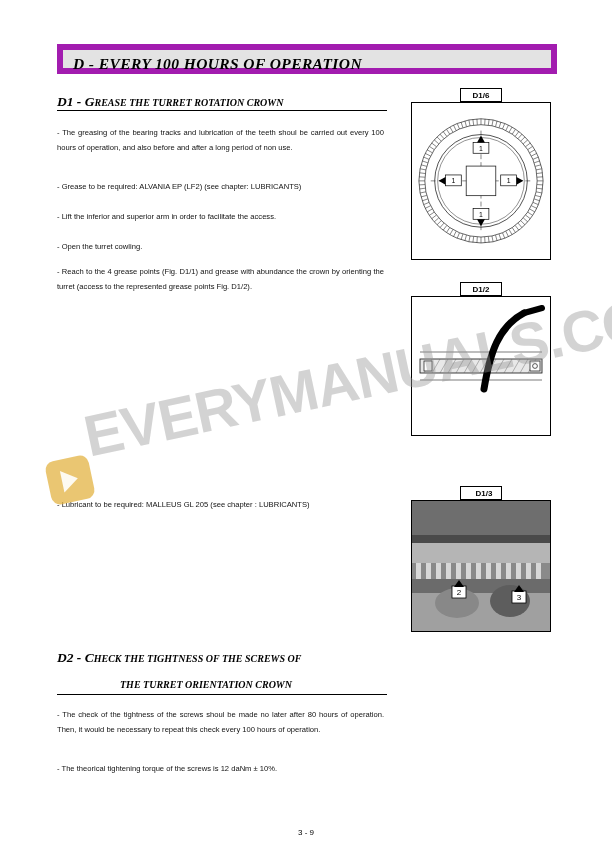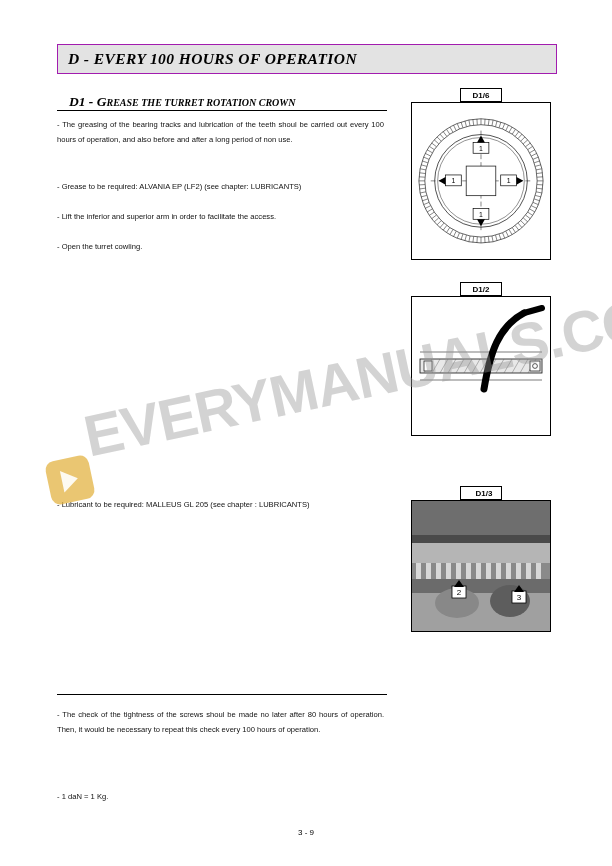--- a/index.html
+++ b/index.html
@@ -19,21 +19,21 @@
   }
 
   
   .chapter-band {
     position: absolute;
     left: 57px;
     top: 44px;
     width: 500px;
     height: 30px;
     background: #e3e3e3;
-    border: 1px solid #a21caf;
+    border: 6px solid #a21caf;
     box-sizing: border-box;
   }
   .chapter-band .title {
     position: absolute;
     left: 10px;
     top: 5px;
     font-family: "Liberation Serif", serif;
     font-style: italic;
     font-weight: bold;
     font-size: 15.5px;
@@ -43,21 +43,21 @@
 
   
   .sec-head {
     position: absolute;
     font-family: "Liberation Serif", serif;
     font-style: italic;
     font-weight: bold;
     color: #000;
     white-space: nowrap;
   }
-  .sec-head .big { font-size: 13.5px; margin-left: 12px; }
+  .sec-head .big { font-size: 13.5px; }
   .sec-head .small { font-size: 10px; }
 
   .sec-rule {
     position: absolute;
     height: 0;
     border-bottom: 1.5px solid #000;
   }
 
   
   .para {
@@ -159,24 +159,25 @@
 
   <div class="chapter-band">
     <div class="title">D - EVERY 100 HOURS OF OPERATION</div>
   </div>
 
   <div class="sec-head" style="left:57px; top:92px;">
     <span class="big">D1 - G</span><span class="small">REASE THE TURRET ROTATION CROWN</span>
   </div>
   <div class="sec-rule" style="left:57px; top:110px; width:330px;"></div>
 
-  <div class="para" style="left:57px; top:118px; width:327px;">- The greasing of the bearing tracks and lubrication of the teeth shoul be carried out every 100 hours of operation, and also before and after a long period of non use.</div>
+  <div class="para" style="left:57px; top:126px; width:327px;">- The greasing of the bearing tracks and lubrication of the teeth shoul be carried out every 100 hours of operation, and also before and after a long period of non use.</div>
   <div class="para" style="left:57px; top:180px; width:327px;">- Grease to be required: ALVANIA EP (LF2) (see chapter: LUBRICANTS)</div>
   <div class="para" style="left:57px; top:210px; width:327px;">- Lift the inferior and superior arm in order to facilitate the access.</div>
   <div class="para" style="left:57px; top:240px; width:327px;">- Open the turret cowling.</div>
+  <div class="para" style="left:57px; top:265px; width:327px;">- Reach to the 4 grease points (Fig. D1/1) and grease with abundance the crown by orienting the turret (access to the represented grease points Fig. D1/2).</div>
   <div class="para" style="left:57px; top:498px; width:327px;">- Lubricant to be required: MALLEUS GL 205 (see chapter : LUBRICANTS)</div>
 
   <div class="fig-label" style="left:460px; top:88px; width:42px; height:14px;">D1/6</div>
   <div class="fig" style="left:411px; top:102px; width:140px; height:158px;">
     <svg class="f1-inner" viewBox="0 0 140 158" xmlns="http://www.w3.org/2000/svg">
 
       <g stroke="#222" stroke-width="0.7" fill="none">
         <circle cx="70" cy="79" r="63"></circle>
         <circle cx="70" cy="79" r="57"></circle>
       </g>
@@ -374,24 +375,30 @@
       <rect x="40" y="85" width="14" height="12" fill="#fff" stroke="#000" stroke-width="0.8"></rect>
       <text x="47" y="94" font-family="Liberation Sans, sans-serif" font-size="8" text-anchor="middle" fill="#000">2</text>
       <polygon points="47,79 42,86 52,86" fill="#000"></polygon>
 
       <rect x="100" y="90" width="14" height="12" fill="#fff" stroke="#000" stroke-width="0.8"></rect>
       <text x="107" y="99" font-family="Liberation Sans, sans-serif" font-size="8" text-anchor="middle" fill="#000">3</text>
       <polygon points="107,84 102,91 112,91" fill="#000"></polygon>
     </svg>
   </div>
 
+  <div class="sec-head" style="left:57px; top:648px;">
+    <span class="big">D2 - C</span><span class="small">HECK THE TIGHTNESS OF THE SCREWS OF</span>
+  </div>
+  <div class="sec-head" style="left:120px; top:674px;">
+    <span class="small">THE TURRET ORIENTATION CROWN</span>
+  </div>
   <div class="sec-rule" style="left:57px; top:694px; width:330px;"></div>
 
   <div class="para" style="left:57px; top:708px; width:327px;">- The check of the tightness of the screws shoul be made no later after 80 hours of operation. Then, it would be necessary to repeat this check every 100 hours of operation.</div>
-  <div class="para" style="left:57px; top:790px; width:327px;">- 1 daN = 1 Kg.</div>
+  <div class="para" style="left:57px; top:762px; width:327px;">- The theorical tightening torque of the screws is 12 daNm ± 10%.</div>
 
   <div class="watermark">
     <div class="wm-badge"></div>
     <div class="wm-text">EVERYMANUALS.COM</div>
   </div>
 
   <div class="footer">
     <span>3 - 9</span>
   </div>
 

